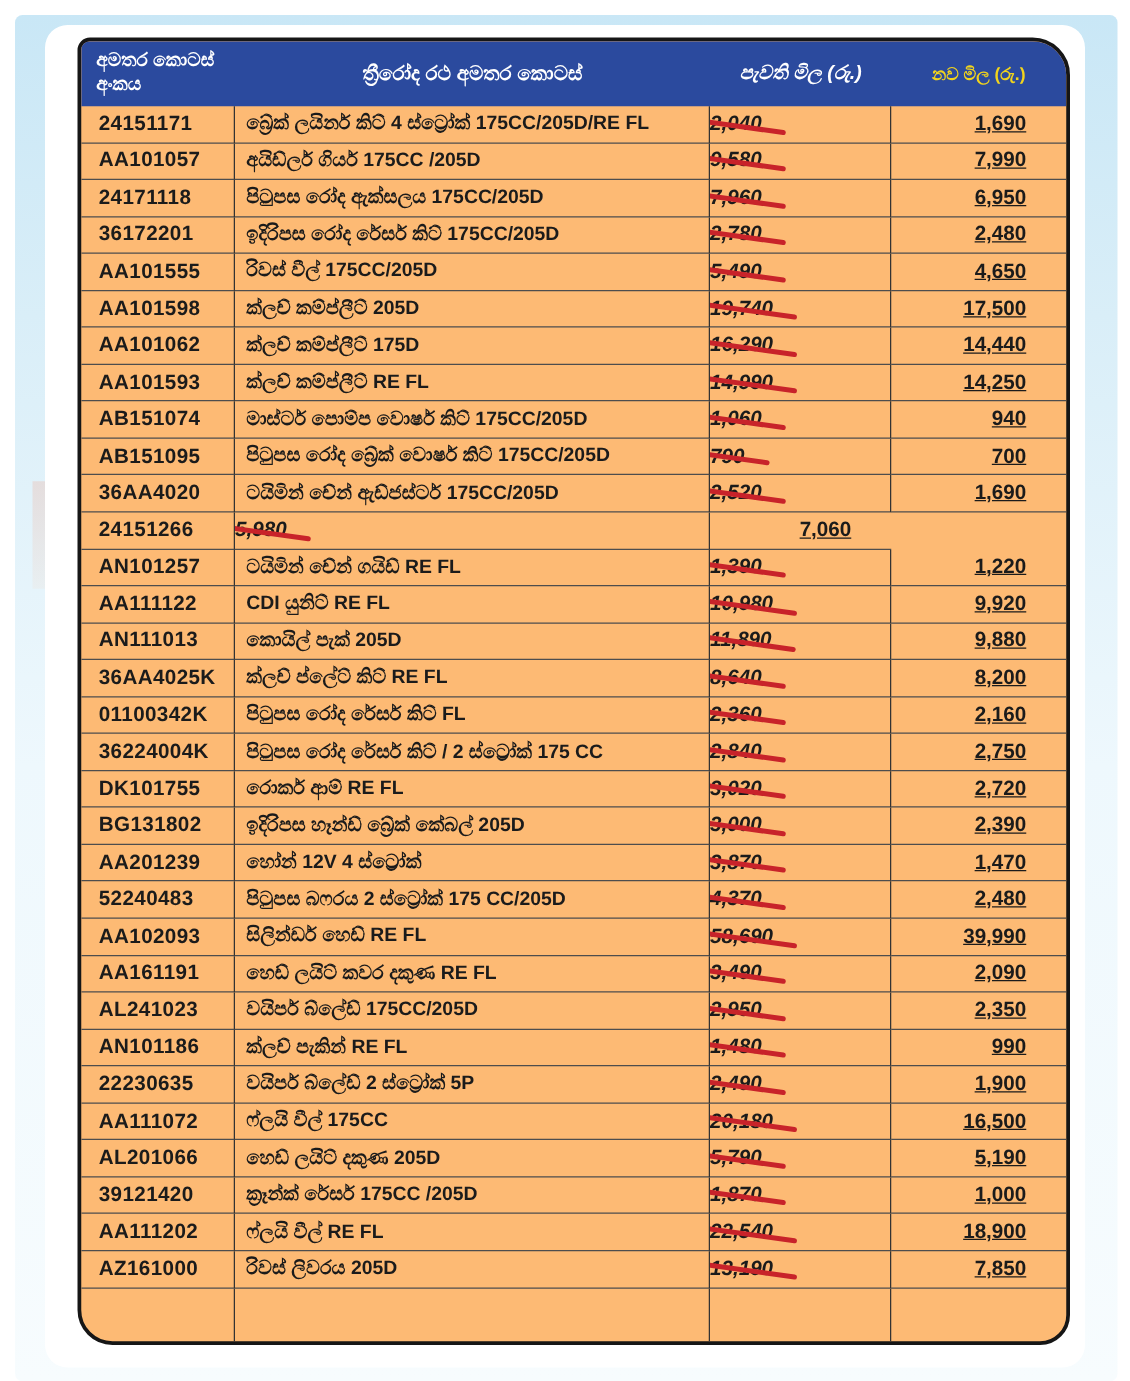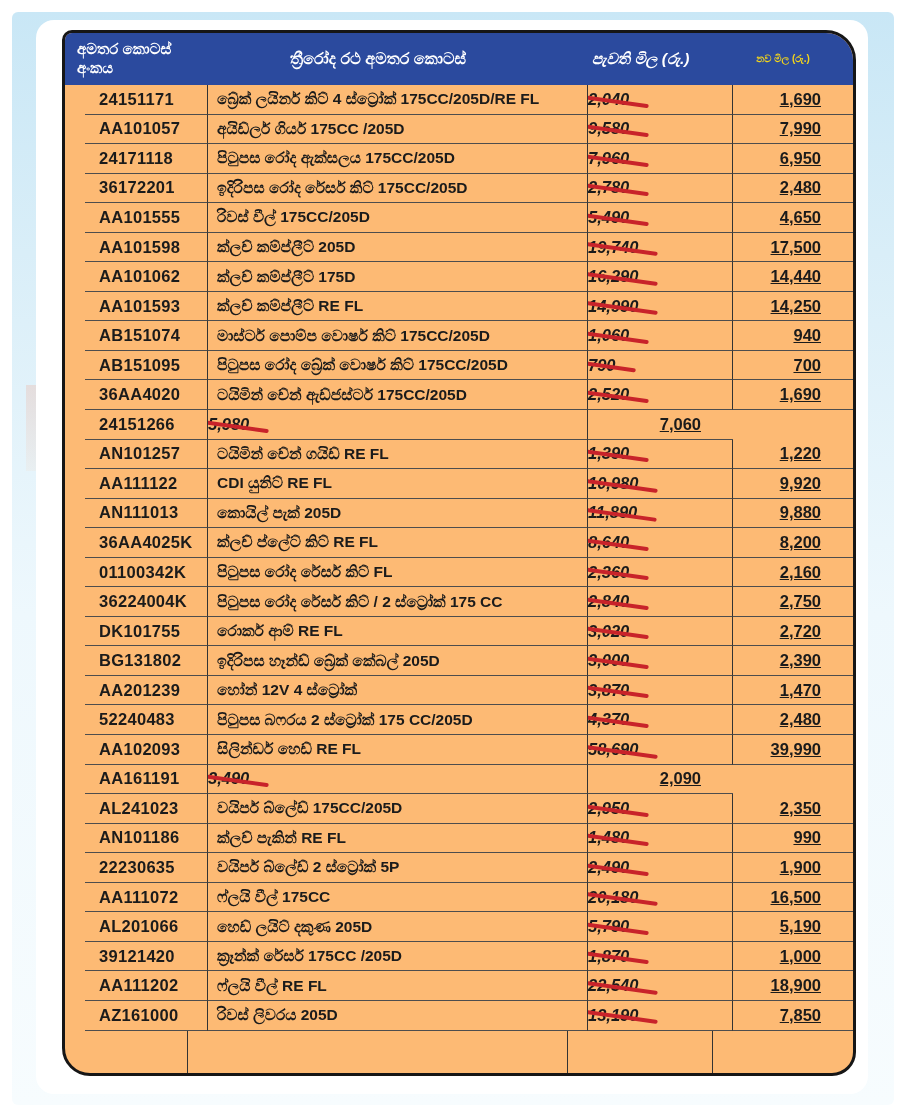--- a/index.html
+++ b/index.html
@@ -43,23 +43,23 @@
     height:52px;
   }
   .th {
     color:#ffffff;
     display:flex; align-items:center;
     font-weight:bold;
   }
   .th.part-no { padding-left:12px; font-size:15px; line-height:1.25; }
   .th.desc    { justify-content:center; font-size:16px; }
   .th.oldp    { justify-content:center; font-size:15.5px;font-style:italic; }
-  .th.newp    { justify-content:center; font-size:10px; color:#f2d41c; }
-
-  .tbody .grid-row { height:29.55px;margin-left:20px; }
+  .th.newp    { justify-content:center; font-size:14px; color:#f2d41c; }
+
+  .tbody .grid-row { height:29.55px; }
   .cell {
     border-bottom:1.5px solid #4d4d4d;
     display:flex; align-items:center;
     font-size:16.5px; color:#1b1b1b;
     overflow:hidden; white-space:nowrap;
   }
   .c1 { border-right:1.5px solid #333; font-weight:bold; padding-left:14px; letter-spacing:0.3px; }
   .c2 { border-right:1.5px solid #333; font-weight:600; padding-left:9px; font-size:15.5px; }
   .c3 { border-right:1.5px solid #333; padding-right:24px; font-weight:bold;font-style:italic; }
   .c4 { justify-content:flex-end; padding-right:32px; font-weight:bold;text-decoration:underline; }
@@ -293,20 +293,21 @@
       <div class="cell c1">AA102093</div>
       <div class="cell c2">සිලින්ඩර් හෙඩ් RE FL</div>
       <div class="cell c3">
         <span class="struck">58,690</span>
       </div>
       <div class="cell c4">39,990</div>
     </div>
 
     <div class="grid-row">
       <div class="cell c1">AA161191</div>
+      <div class="cell c2">හෙඩ් ලයිට් කවර දකුණ  RE FL</div>
       <div class="cell c3">
         <span class="struck">3,490</span>
       </div>
       <div class="cell c4">2,090</div>
     </div>
 
     <div class="grid-row">
       <div class="cell c1">AL241023</div>
       <div class="cell c2">වයිපර් බ්ලේඩ් 175CC/205D</div>
       <div class="cell c3">

